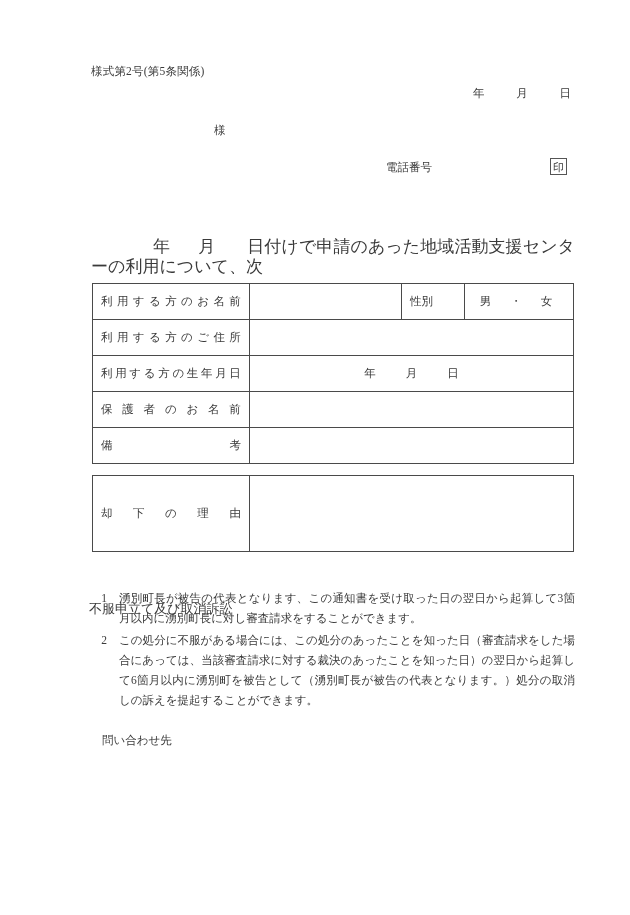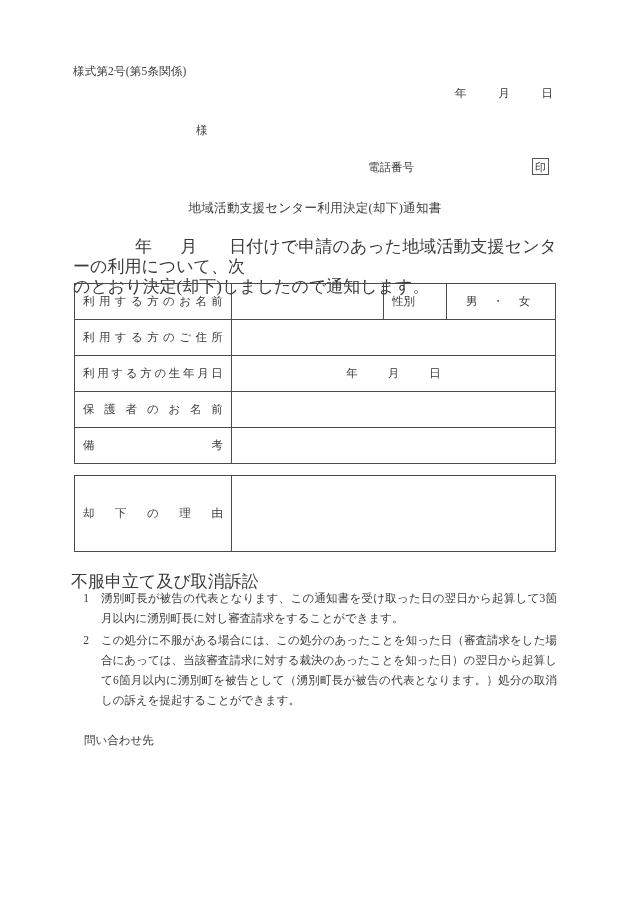--- a/index.html
+++ b/index.html
@@ -13,20 +13,21 @@
     position: relative;
     font-family: "Liberation Serif", "DejaVu Serif", serif;
     color: #3a3a3a;
     font-size: 11.5px;
     overflow: hidden;
   }
   .page {
     position: absolute;
     inset: 0;
     padding: 0;
+    margin-left: 18px;
   }
 
   
   .form-no {
     position: absolute;
     left: 73px;
     top: 64px;
     font-size: 11.5px;
     letter-spacing: 0.2px;
     white-space: nowrap;
@@ -119,30 +120,30 @@
     display: flex;
     justify-content: space-between;
     width: 100%;
   }
   .spread-tight {
     display: flex;
     justify-content: space-between;
     width: 100%;
   }
   .sex-lbl { width: 46px; text-align: left; }
-  .sex-val { width: 92px; text-align: center; letter-spacing: 6px; }
+  .sex-val { width: 92px; text-align: center; letter-spacing: 6px; font-family: Liberation Mono, monospace; }
   .bd-val { text-align: center; }
   .bd-val .g { display: inline-block; width: 30px; }
 
   
   .appeal-head {
     position: absolute;
     left: 71px;
-    top: 570px;
-    font-size: 17px;
+    top: 600px;
+    font-size: 13px;
     white-space: nowrap;
   }
   .appeal-list {
     position: absolute;
     left: 71px;
     top: 588px;
     width: 486px;
     font-size: 11.5px;
     line-height: 20px;
   }
@@ -196,24 +197,23 @@
     <span>月</span>
     <span class="gap-b"></span>
     <span>日</span>
   </div>
 
   <div class="addressee">様</div>
 
   <div class="issuer">電話番号</div>
   <div class="seal-box">印</div>
 
-  <div class="doc-title">地域活動支援センター利用決定(却下)通知書</div>
 
   <div class="lead">
-    <span class="indent"></span><span>年</span><span class="sp"></span><span>月</span><span class="sp2"></span><span>日付けで申請のあった地域活動支援センターの利用について、次</span><br><span>のとおり決定(却下)しましたので通知します。</span>
+    <span class="indent"></span><span>年</span><span class="sp"></span><span>月</span><span class="sp2"></span><span>日付けで申請のあった地域活動支援センターの利用について、次</span><br>
   </div>
 
   <table class="form t-main">
     <tbody>
         <tr>
       <td class="lbl">
         <span class="spread">
               <span>利</span>
               <span>用</span>
               <span>す</span>

